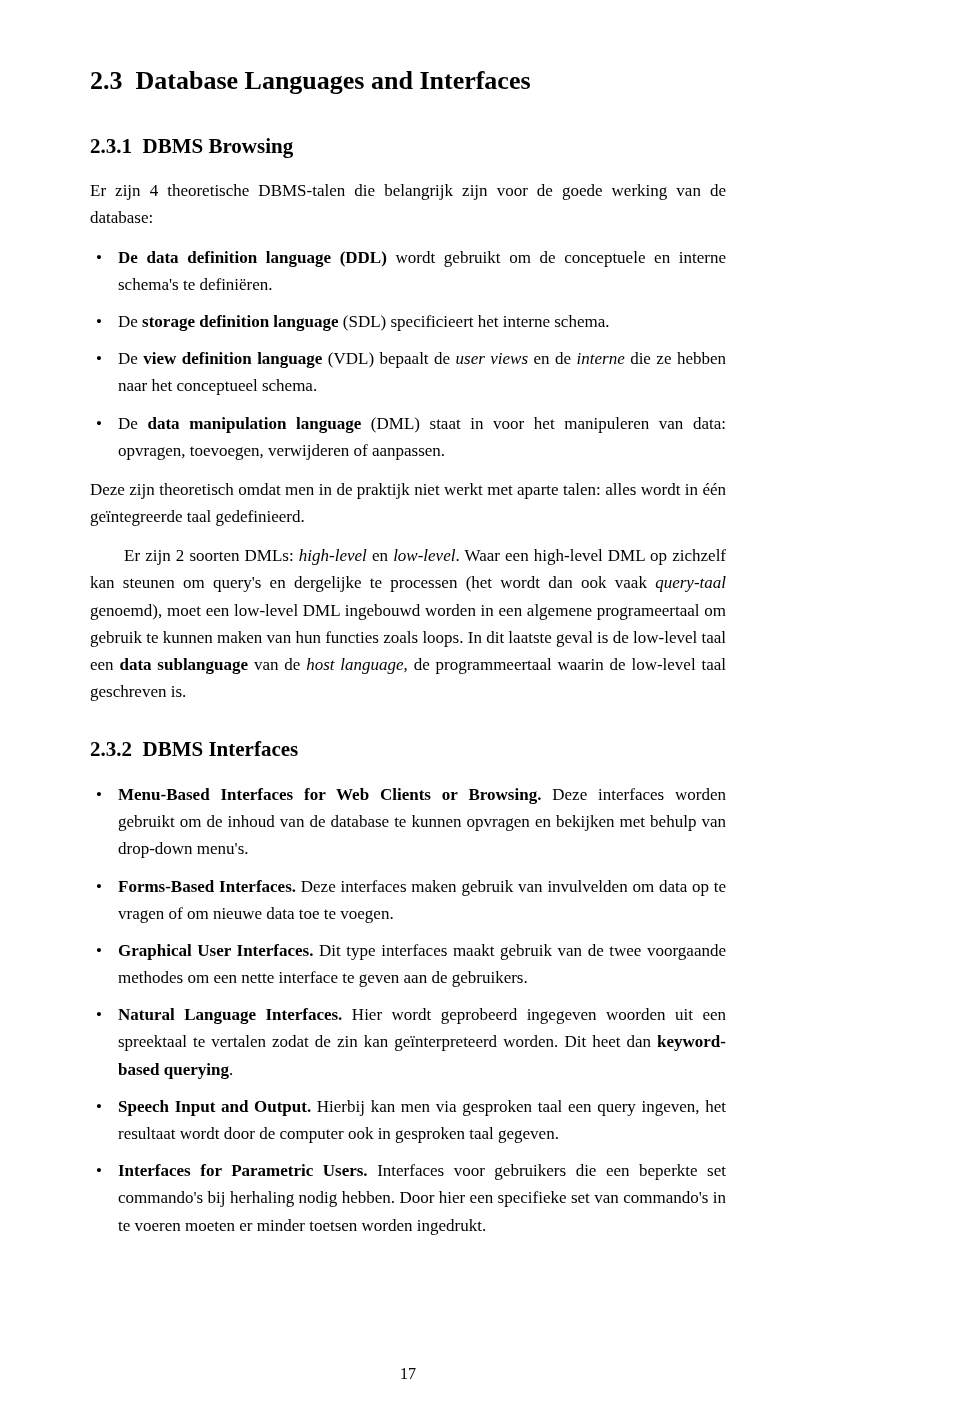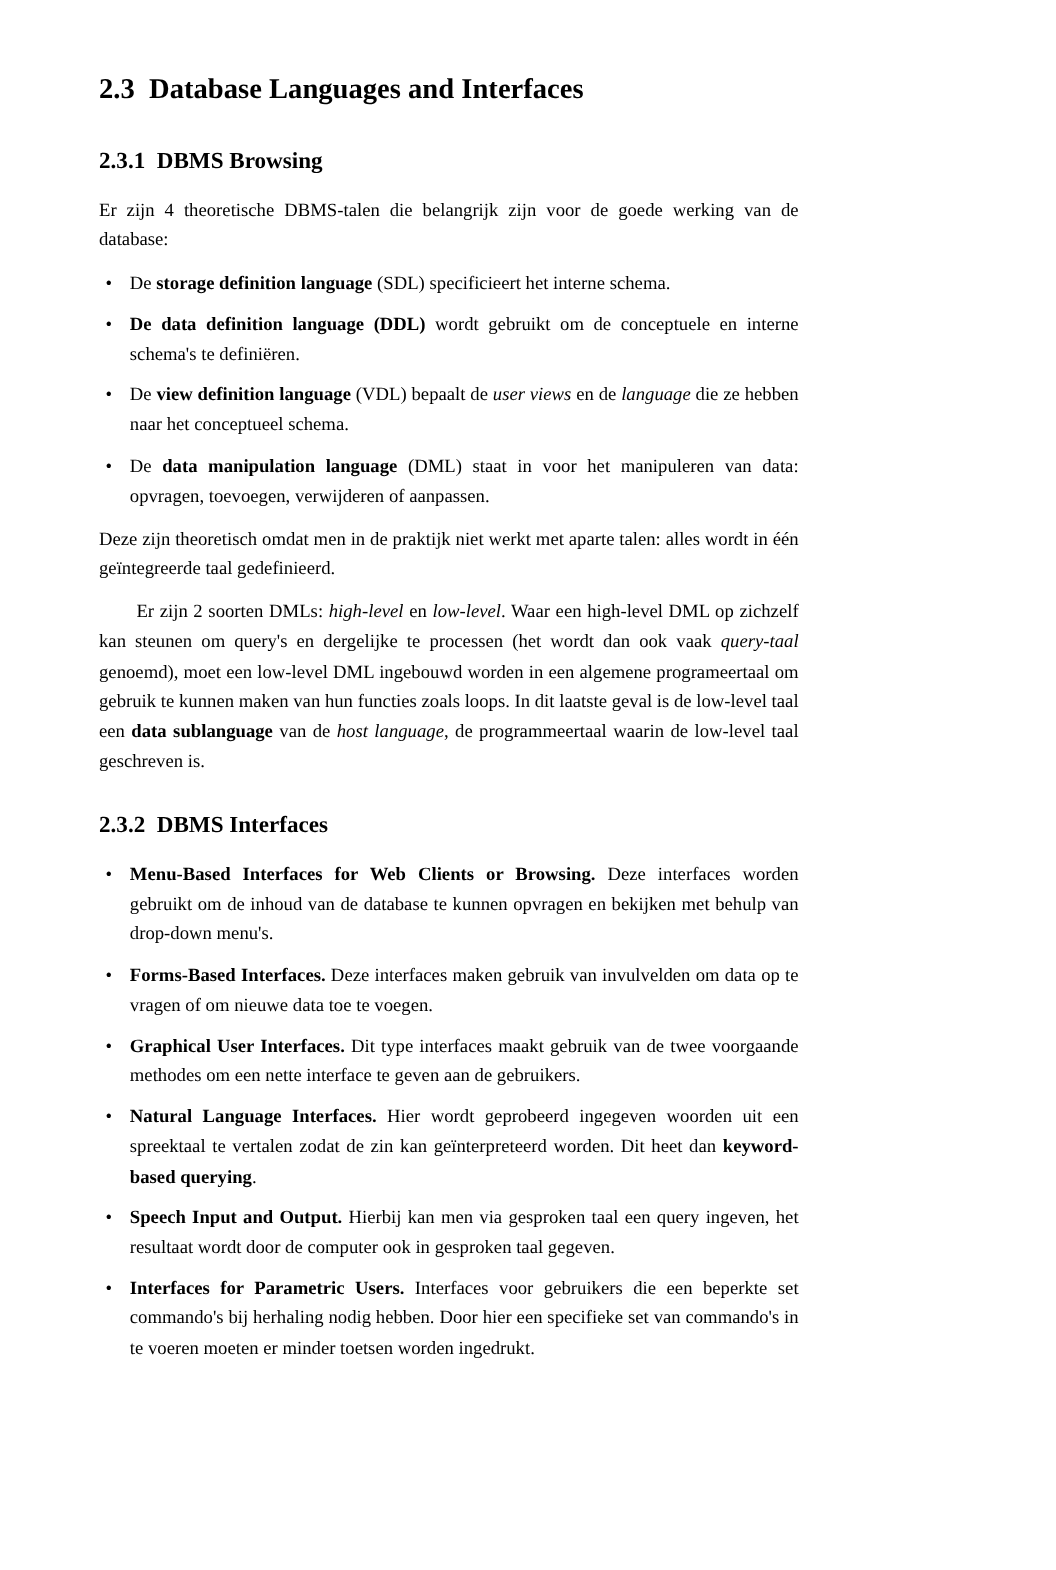--- a/index.html
+++ b/index.html
@@ -89,27 +89,27 @@
   </h2>
 
   <h3>
     <span>2.3.1</span>&nbsp;&nbsp;<span>DBMS Browsing</span>
   </h3>
 
   <p>Er zijn 4 theoretische DBMS-talen die belangrijk zijn voor de goede werking van de database:</p>
 
   <ul>
     <li>
+      <b>De <b>data definition language</b> (DDL)</b> wordt gebruikt om de conceptuele en interne schema's te definiëren.
+    </li>
+    <li>
       De <b>storage definition language</b> (SDL) specificieert het interne schema.
     </li>
     <li>
-      <b>De <b>data definition language</b> (DDL)</b> wordt gebruikt om de conceptuele en interne schema's te definiëren.
-    </li>
-    <li>
-      De <b>view definition language</b> (VDL) bepaalt de <em>user views</em> en de <em>language</em> die ze hebben naar het conceptueel schema.
+      De <b>view definition language</b> (VDL) bepaalt de <em>user views</em> en de <em>interne</em> die ze hebben naar het conceptueel schema.
     </li>
     <li>
       De <b>data manipulation language</b> (DML) staat in voor het manipuleren van data: opvragen, toevoegen, verwijderen of aanpassen.
     </li>
   </ul>
 
   <p>
     Deze zijn theoretisch omdat men in de praktijk niet werkt met aparte talen: alles wordt in één geïntegreerde taal gedefinieerd.
   </p>
 
@@ -136,14 +136,15 @@
       <b>Natural Language Interfaces.</b> Hier wordt geprobeerd ingegeven woorden uit een spreektaal te vertalen zodat de zin kan geïnterpreteerd worden. Dit heet dan <b>keyword-based querying</b>.
     </li>
     <li>
       <b>Speech Input and Output.</b> Hierbij kan men via gesproken taal een query ingeven, het resultaat wordt door de computer ook in gesproken taal gegeven.
     </li>
     <li>
       <b>Interfaces for Parametric Users.</b> Interfaces voor gebruikers die een beperkte set commando's bij herhaling nodig hebben. Door hier een specifieke set van commando's in te voeren moeten er minder toetsen worden ingedrukt.
     </li>
   </ul>
 
+  <div class="page-number">17</div>
 
 </div>
 
 </body></html>

